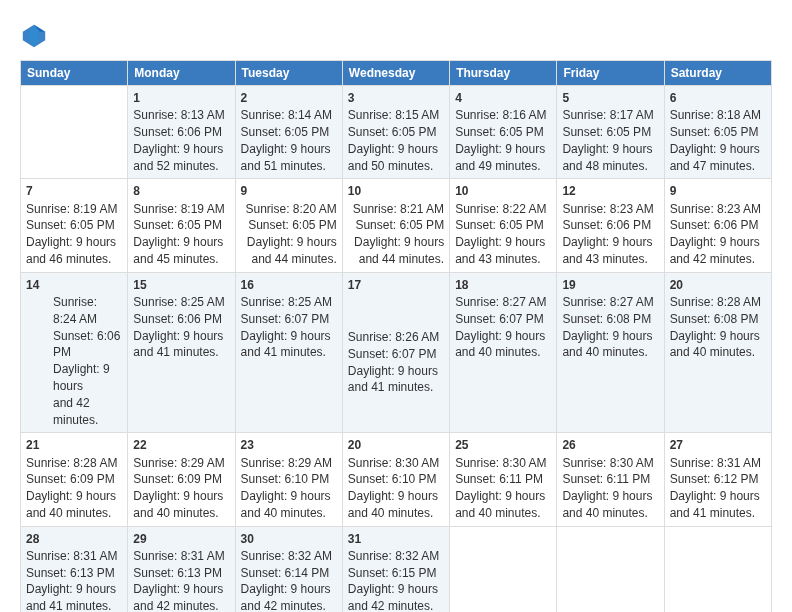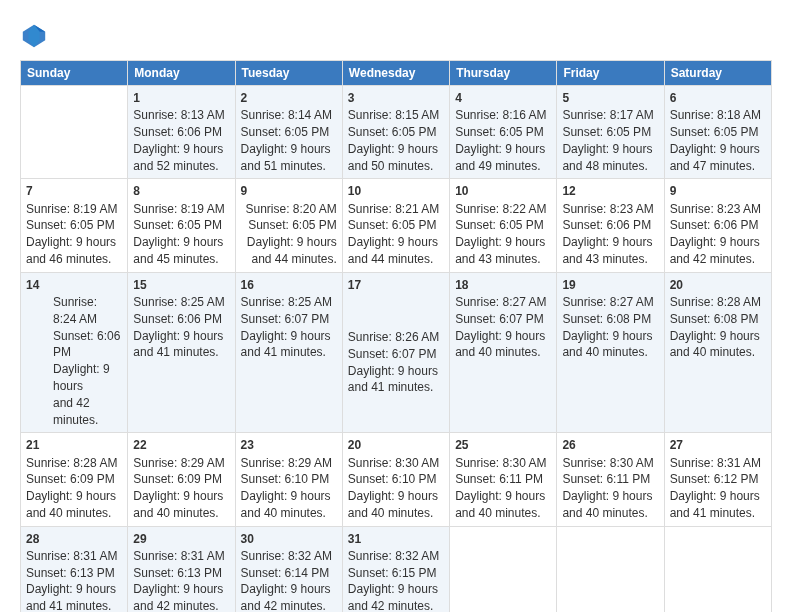--- a/index.html
+++ b/index.html
@@ -201,21 +201,21 @@
           </td>
           <td>
             <span class="day-num">9</span>
             <div class="cell-info" style="white-space: pre-line; text-align: right;">Sunrise: 8:20 AM
 Sunset: 6:05 PM
 Daylight: 9 hours
 and 44 minutes.</div>
           </td>
           <td>
             <span class="day-num">10</span>
-            <div class="cell-info" style="white-space: pre-line;">Sunrise: 8:21 AM
+            <div class="cell-info" style="white-space: pre-line; text-align: right;">Sunrise: 8:21 AM
 Sunset: 6:05 PM
 Daylight: 9 hours
 and 44 minutes.</div>
           </td>
           <td>
             <span class="day-num">10</span>
             <div class="cell-info" style="white-space: pre-line;">Sunrise: 8:22 AM
 Sunset: 6:05 PM
 Daylight: 9 hours
 and 43 minutes.</div>

